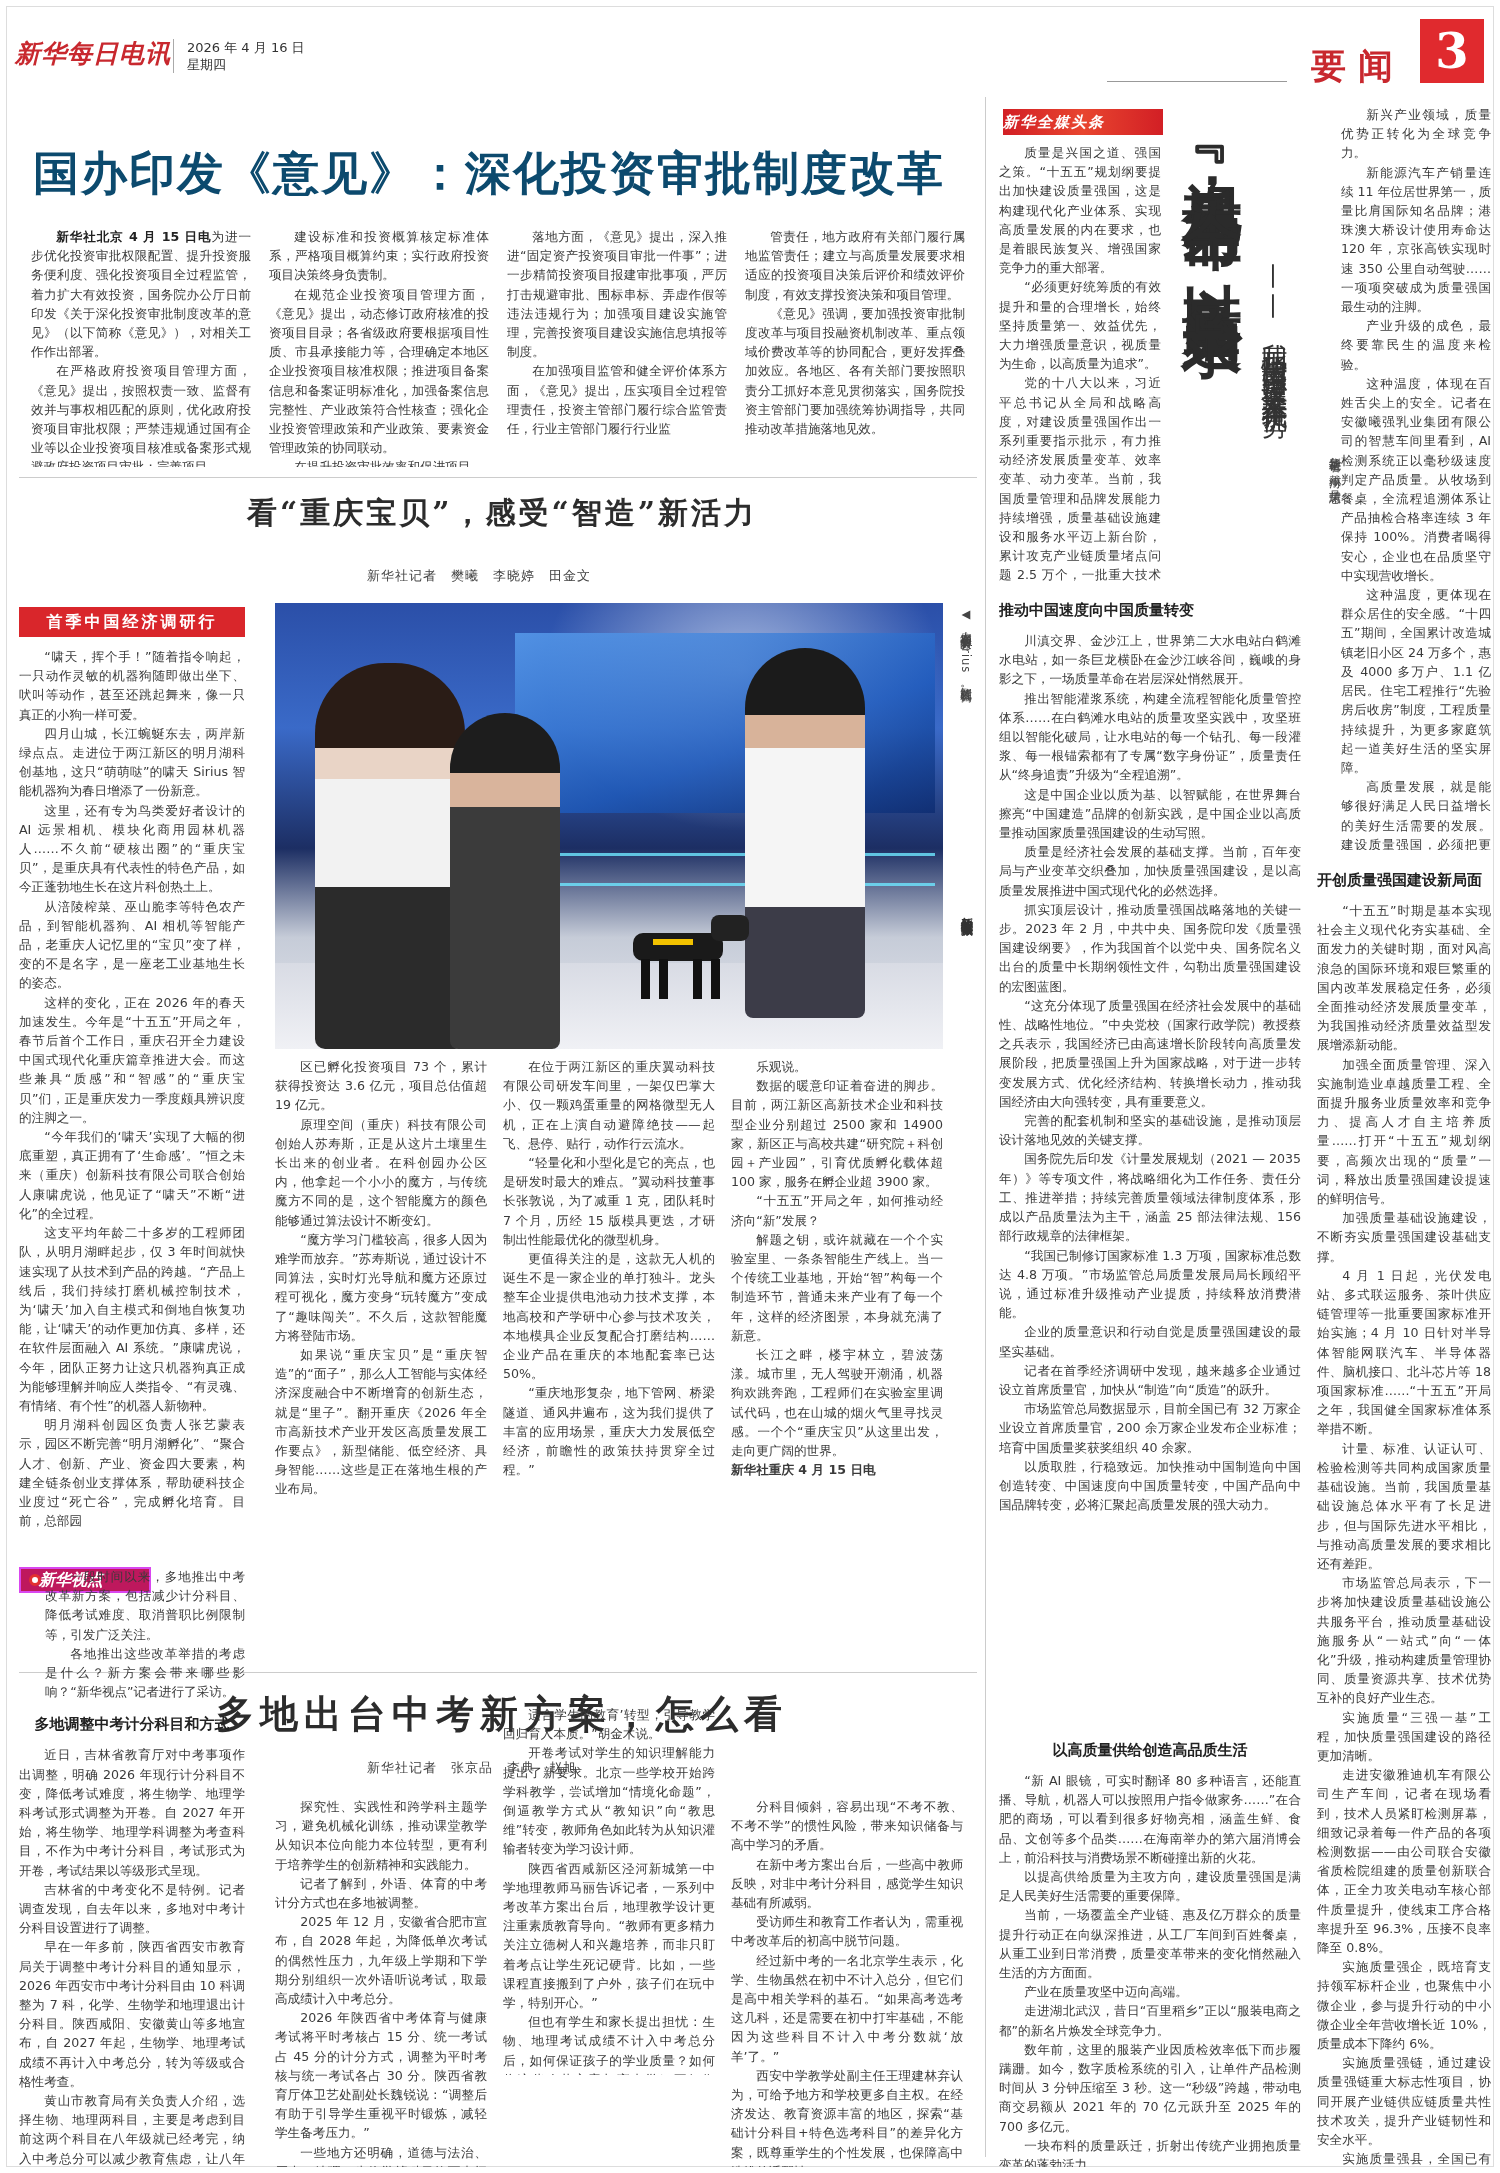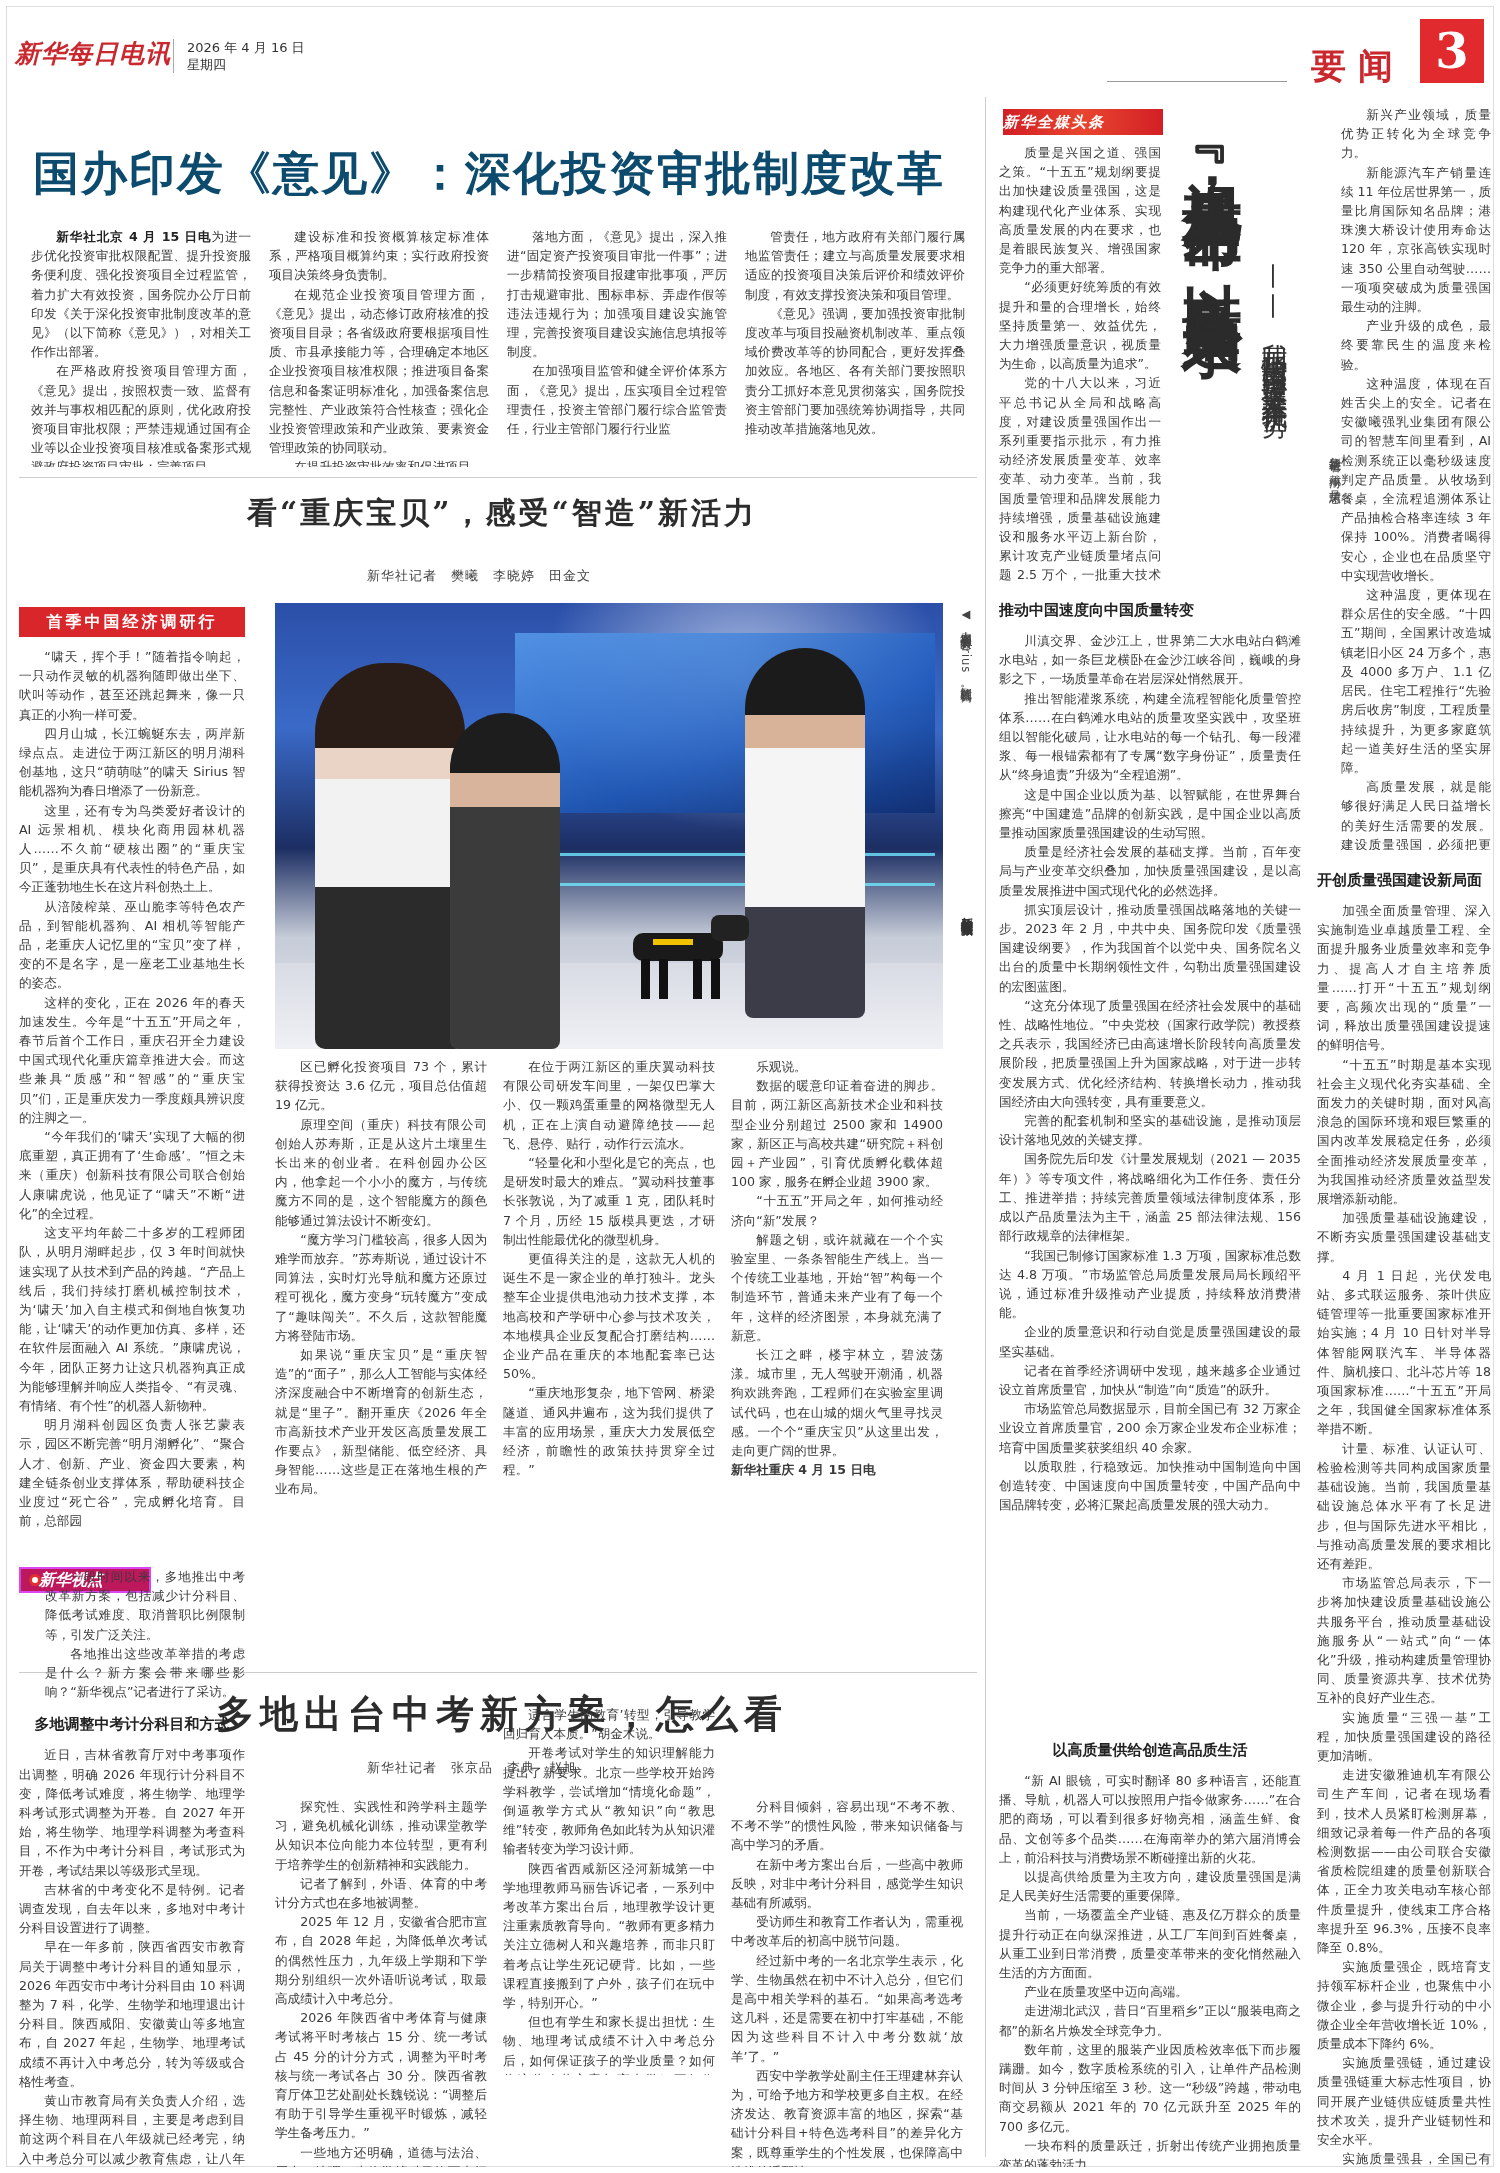--- a/index.html
+++ b/index.html
@@ -249,22 +249,22 @@
         <p>当前，一场覆盖全产业链、惠及亿万群众的质量提升行动正在向纵深推进，从工厂车间到百姓餐桌，从重工业到日常消费，质量变革带来的变化悄然融入生活的方方面面。</p>
         <p>产业在质量攻坚中迈向高端。</p>
         <p>走进湖北武汉，昔日“百里稻乡”正以“服装电商之都”的新名片焕发全球竞争力。</p>
         <p>数年前，这里的服装产业因质检效率低下而步履蹒跚。如今，数字质检系统的引入，让单件产品检测时间从 3 分钟压缩至 3 秒。这一“秒级”跨越，带动电商交易额从 2021 年的 70 亿元跃升至 2025 年的 700 多亿元。</p>
         <p>一块布料的质量跃迁，折射出传统产业拥抱质量变革的蓬勃活力。</p>
       </div>
   </div>
   <div class="col" style="left:1310px;top:850px;width:174px;height:1310px;">
     <p class="sub">开创质量强国建设新局面</p>
     <div>
+        <p>“十五五”时期是基本实现社会主义现代化夯实基础、全面发力的关键时期，面对风高浪急的国际环境和艰巨繁重的国内改革发展稳定任务，必须全面推动经济发展质量变革，为我国推动经济质量效益型发展增添新动能。</p>
         <p>加强全面质量管理、深入实施制造业卓越质量工程、全面提升服务业质量效率和竞争力、提高人才自主培养质量……打开“十五五”规划纲要，高频次出现的“质量”一词，释放出质量强国建设提速的鲜明信号。</p>
-        <p>“十五五”时期是基本实现社会主义现代化夯实基础、全面发力的关键时期，面对风高浪急的国际环境和艰巨繁重的国内改革发展稳定任务，必须全面推动经济发展质量变革，为我国推动经济质量效益型发展增添新动能。</p>
         <p>加强质量基础设施建设，不断夯实质量强国建设基础支撑。</p>
         <p>4 月 1 日起，光伏发电站、多式联运服务、茶叶供应链管理等一批重要国家标准开始实施；4 月 10 日针对半导体智能网联汽车、半导体器件、脑机接口、北斗芯片等 18 项国家标准……“十五五”开局之年，我国健全国家标准体系举措不断。</p>
         <p>计量、标准、认证认可、检验检测等共同构成国家质量基础设施。当前，我国质量基础设施总体水平有了长足进步，但与国际先进水平相比，与推动高质量发展的要求相比还有差距。</p>
         <p>市场监管总局表示，下一步将加快建设质量基础设施公共服务平台，推动质量基础设施服务从“一站式”向“一体化”升级，推动构建质量管理协同、质量资源共享、技术优势互补的良好产业生态。</p>
         <p>实施质量“三强一基”工程，加快质量强国建设的路径更加清晰。</p>
         <p>走进安徽雅迪机车有限公司生产车间，记者在现场看到，技术人员紧盯检测屏幕，细致记录着每一件产品的各项检测数据——由公司联合安徽省质检院组建的质量创新联合体，正全力攻关电动车核心部件质量提升，使线束工序合格率提升至 96.3%，压接不良率降至 0.8%。</p>
         <p>实施质量强企，既培育支持领军标杆企业，也聚焦中小微企业，参与提升行动的中小微企业全年营收增长近 10%，质量成本下降约 6%。</p>
         <p>实施质量强链，通过建设质量强链重大标志性项目，协同开展产业链供应链质量共性技术攻关，提升产业链韧性和安全水平。</p>
         <p>实施质量强县，全国已有超 1500 个城市开展质量强县培育建设，引导县域因地制宜提高质量竞争力。</p>
       </div>

